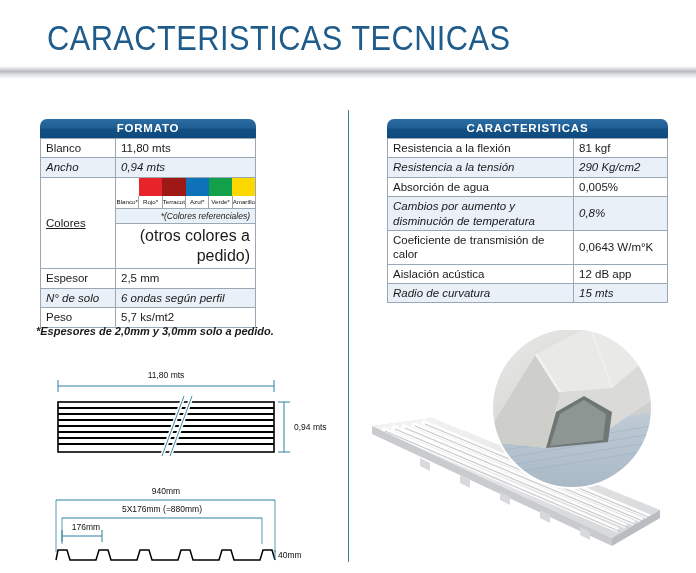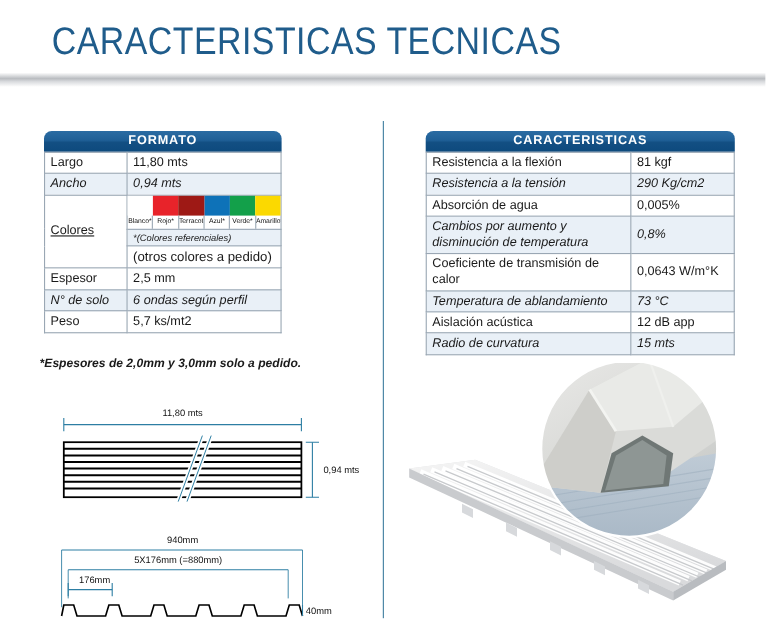--- a/index.html
+++ b/index.html
@@ -61,23 +61,23 @@
   .swatch + .swatch { }
   .sw-label-strip { display: flex; width: 100%; }
   .sw-label {
     flex: 1 1 0; text-align: center;
     font-size: 6.2px; line-height: 12px; height: 12px;
     border-left: 1px solid #9aa7b4;
     color: #111;
     overflow: hidden; white-space: nowrap;
   }
   .sw-label:first-child { border-left: none; }
-  .center-note { text-align: left; }
+  .center-note { text-align: right; }
   .note-small { font-size: 8.5px; }
-  .note-big { font-size: 12px; }
+  .note-big { font-size: 16px; }
 
   
   #carac-table .c-name { width: 186px; }
 
   
   .footnote {
     position: absolute; left: 36px; top: 325px;
     font-size: 11px; font-weight: bold; color: #1a1a1a; font-style: italic;
   }
 
@@ -96,21 +96,21 @@
   <div class="title">CARACTERISTICAS TECNICAS</div>
   <div class="title-rule"></div>
 
   <div class="v-divider"></div>
 
   <div class="tbl-wrap" style="left:40px; top:119px; width:216px;">
     <div class="tbl-head">FORMATO</div>
     <table class="spec" id="formato-table">
       <tbody>
           <tr class="row-white">
-        <td class="c-label">Largo</td>
+        <td class="c-label">Blanco</td>
         <td>11,80 mts</td>
       </tr>
       <tr class="row-alt">
         <td class="c-label">Ancho</td>
         <td>0,94 mts</td>
       </tr>
 
       <tr class="swatch-row row-white">
         <td class="c-label" rowspan="3" style="text-align:left;text-decoration:underline;">Colores</td>
         <td style="padding:0;">
@@ -171,24 +171,20 @@
         <td class="c-name">Absorción de agua</td>
         <td>0,005%</td>
       </tr>
       <tr class="row-alt">
         <td class="c-name">Cambios por aumento y disminución de temperatura</td>
         <td>0,8%</td>
       </tr>
       <tr class="row-white">
         <td class="c-name">Coeficiente de transmisión de calor</td>
         <td>0,0643 W/m°K</td>
-      </tr>
-      <tr class="row-alt">
-        <td class="c-name">Temperatura de ablandamiento</td>
-        <td>73 °C</td>
       </tr>
       <tr class="row-white">
         <td class="c-name">Aislación acústica</td>
         <td>12 dB app</td>
       </tr>
       <tr class="row-alt">
         <td class="c-name">Radio de curvatura</td>
         <td>15 mts</td>
       </tr>
     </tbody>

